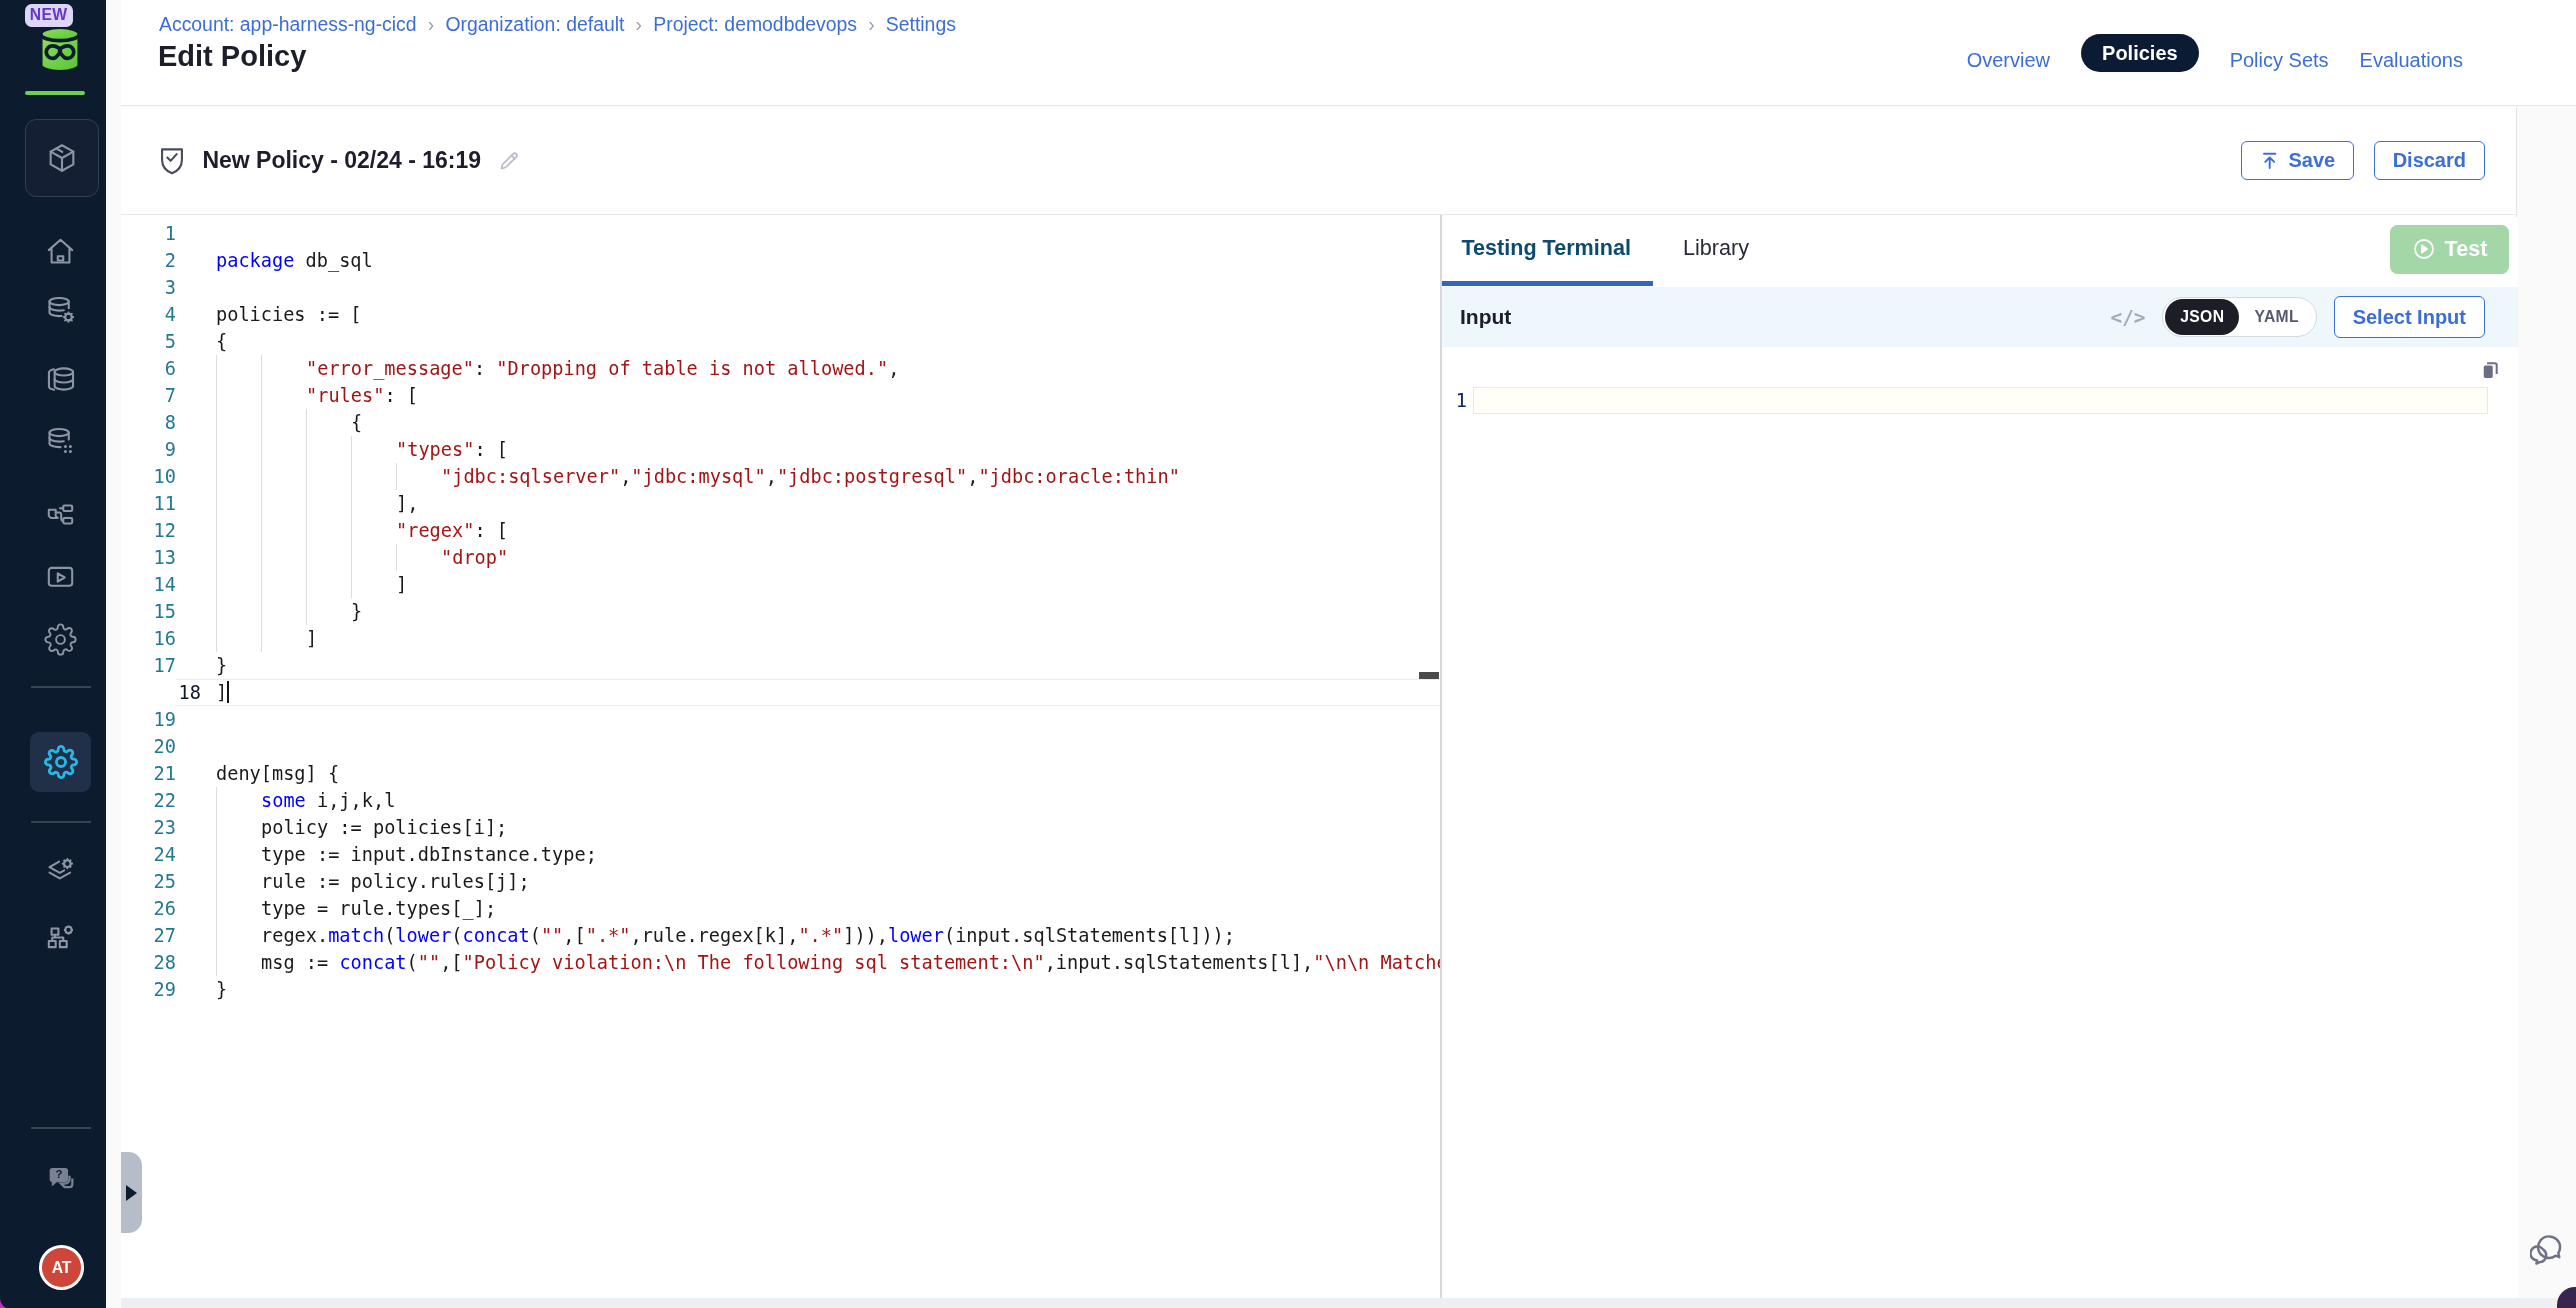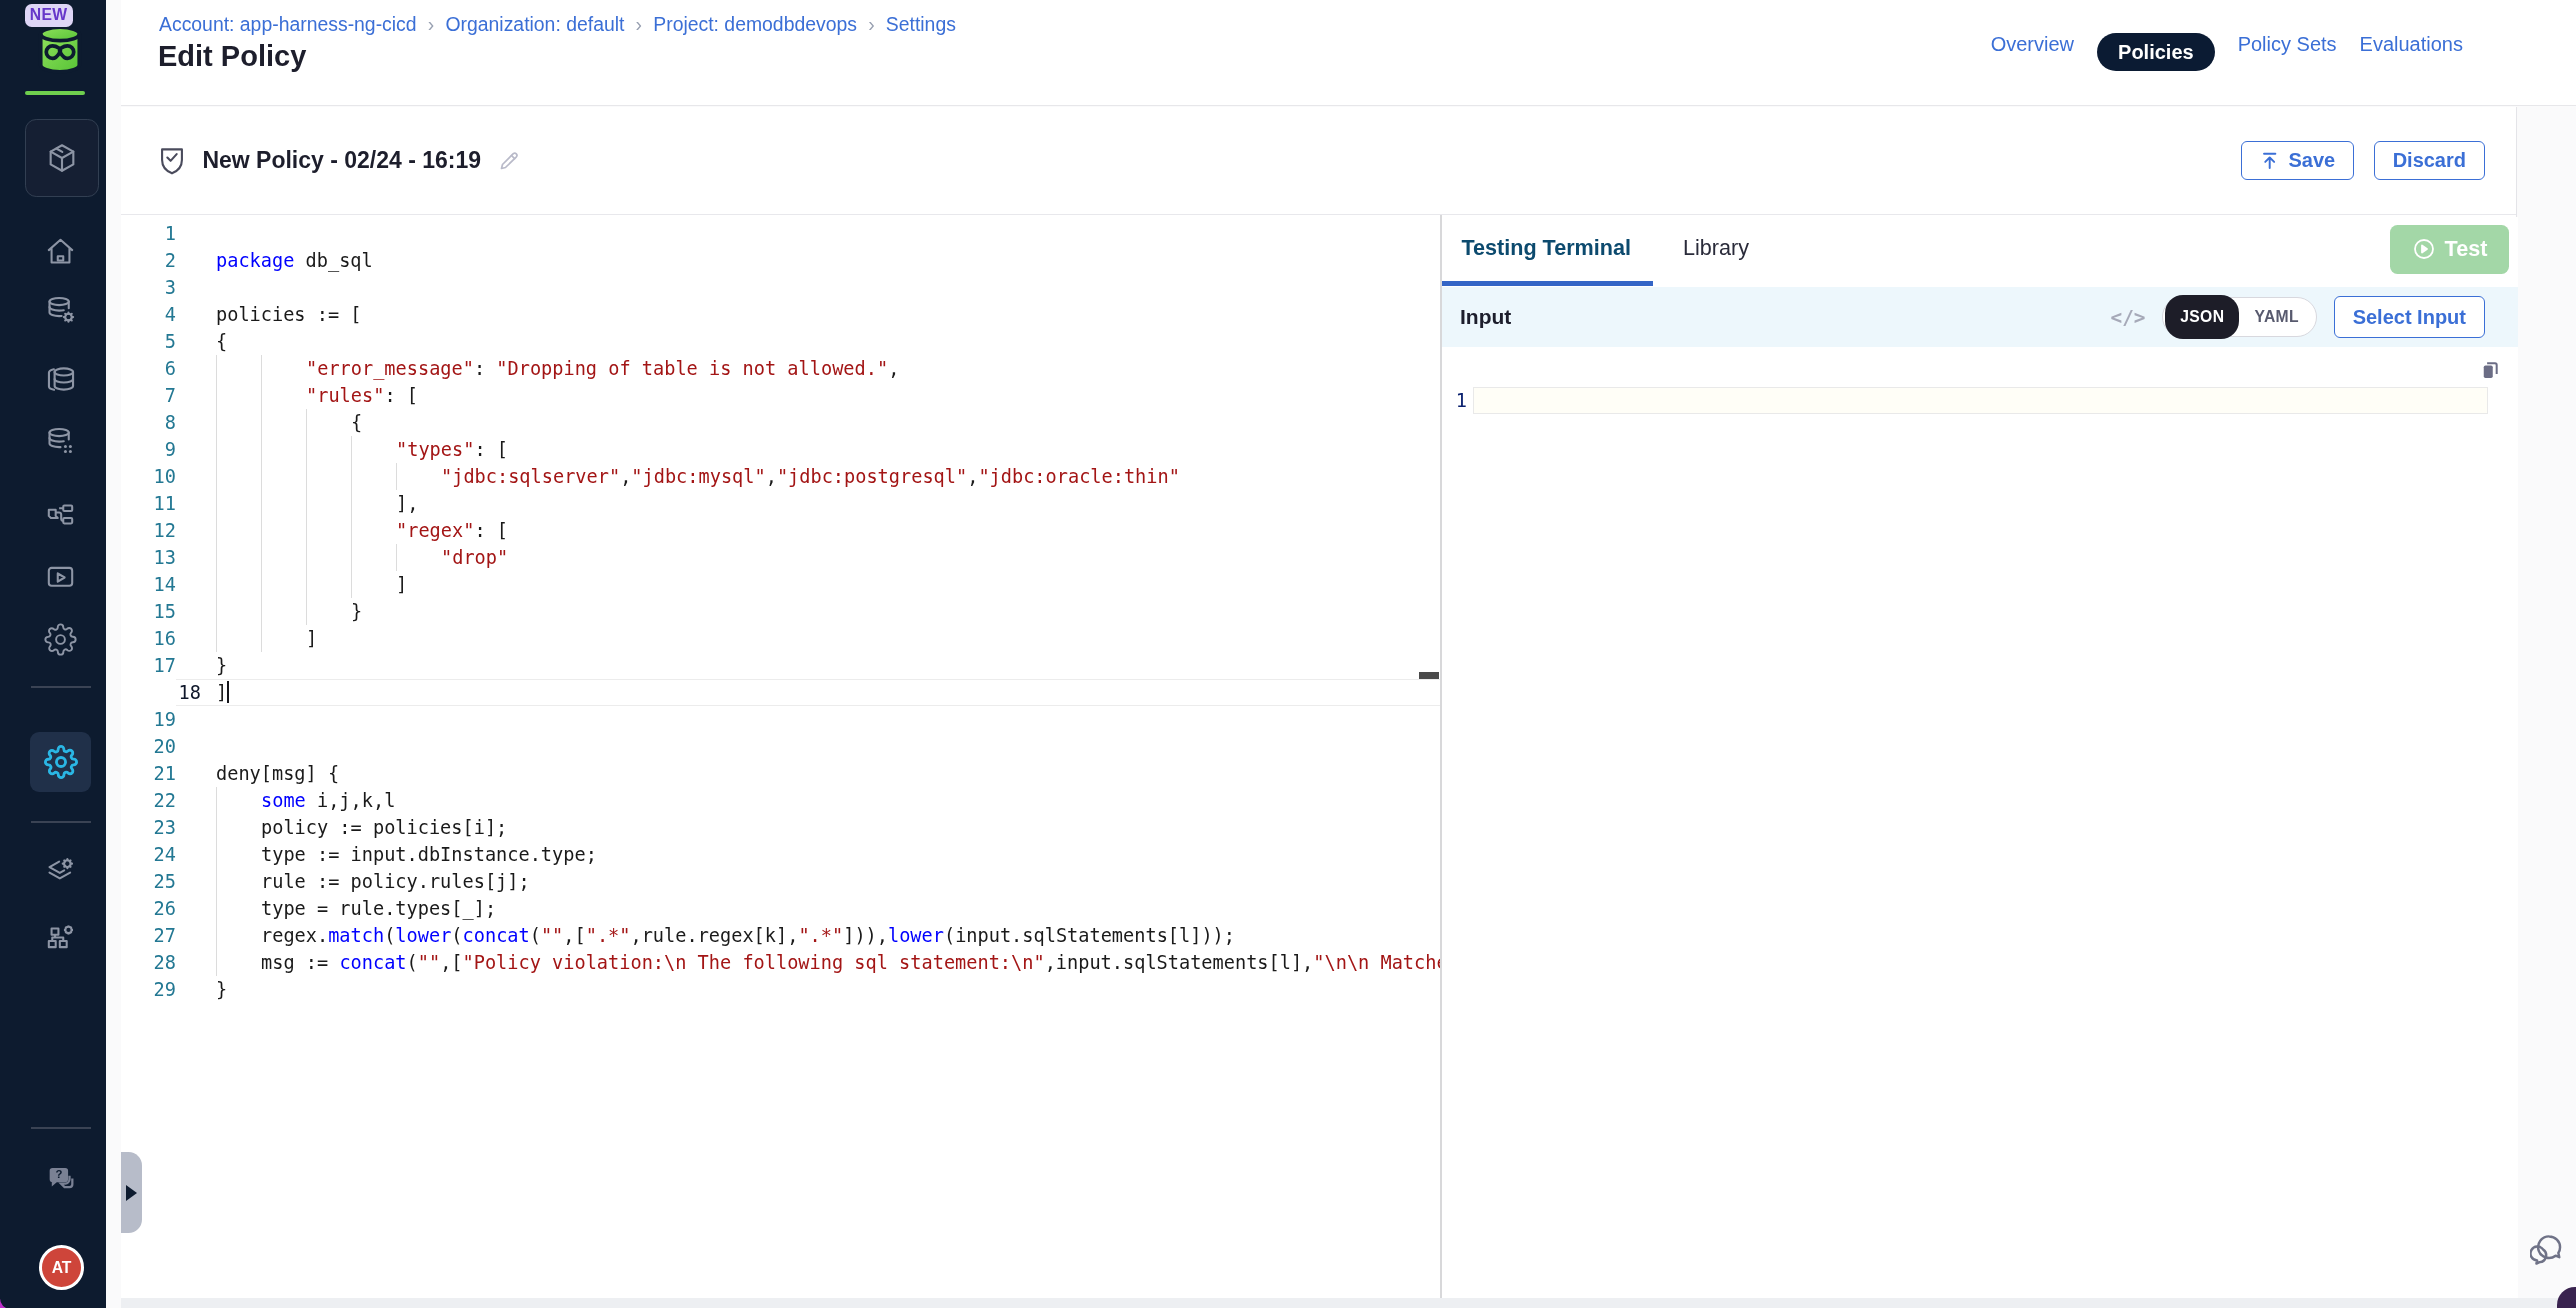--- a/index.html
+++ b/index.html
@@ -25,21 +25,21 @@
   .flap{position:absolute;left:121px;top:1152px;width:21px;height:81px;background:#b7bcc9;border-radius:0 13.4px 13.4px 0;
     display:flex;align-items:center;justify-content:center;z-index:6;}
   .flap .tri{width:0;height:0;border-top:8.2px solid transparent;border-bottom:8.2px solid transparent;border-left:11.2px solid #0d1b2f;}
 
   
   .topband{position:absolute;left:121px;top:0;width:2455px;height:105px;background:#ffffff;border-bottom:1.5px solid #e7e7ea;}
   .breadcrumb{position:absolute;left:38px;top:13.4px;font-size:19.4px;display:flex;gap:11.2px;align-items:center;}
   .bc-link{color:#3b6fd6;}
   .bc-sep{color:#98a0b1;font-size:19.4px;}
   .page-title{position:absolute;left:37px;top:40px;font-size:29px;font-weight:700;color:#1d1e2c;}
-  .module-tabs{position:absolute;right:113px;top:33px;height:39px;display:flex;gap:23px;align-items:flex-start;}
+  .module-tabs{position:absolute;right:113px;top:33px;height:39px;display:flex;gap:31px;align-items:flex-end;}
   .mtab{color:#3b6fd6;font-size:20px;font-weight:500;}
   .mtab.active{background:#0b1b33;color:#ffffff;border-radius:19.4px;padding:7.5px 21px;font-weight:600;}
 
   
   .card{position:absolute;left:121px;top:107px;width:2396px;height:1192px;background:#ffffff;border-right:1.5px solid #e4e4e8;box-sizing:border-box;}
   .bottom-strip{position:absolute;left:121px;top:1298px;width:2455px;height:10.4px;background:#edeff2;}
 
   
   .policy-bar{position:absolute;left:0;top:0;width:100%;height:108px;border-bottom:1.5px solid #e8e8ec;box-sizing:border-box;
     display:flex;align-items:center;justify-content:space-between;padding:0 31px 0 37px;}
@@ -69,21 +69,21 @@
   .rp-tab1{position:absolute;left:19.4px;top:18px;font-size:21.6px;font-weight:700;color:#0c4a6e;}
   .rp-tab2{position:absolute;left:241px;top:18px;font-size:21.6px;font-weight:500;color:#2a2b3a;}
   .rp-underline{position:absolute;left:0;top:64px;width:211px;height:5.2px;background:#3465c6;}
   .test-btn{position:absolute;right:9px;top:7.5px;width:119px;height:49px;background:#a3d7a7;border:none;border-radius:7.5px;
     color:#fff;font-size:21.6px;font-weight:700;display:flex;align-items:center;justify-content:center;gap:9px;font-family:"Liberation Sans",sans-serif;}
   .input-band{position:absolute;left:0;top:70px;width:100%;height:60px;background:#edf7fc;display:flex;align-items:center;}
   .input-label{font-size:21px;font-weight:600;color:#1d1e2c;margin-left:18px;}
   .band-right{position:absolute;right:33px;display:flex;align-items:center;gap:16.4px;}
   .code-glyph{color:#a6a9b8;font-size:19.4px;font-weight:700;font-family:"DejaVu Sans Mono",monospace;}
   .fmt-toggle{display:flex;align-items:center;background:#fff;border:1.5px solid #d8d8de;border-radius:21px;padding:2.2px;height:34px;box-sizing:content-box;}
-  .fmt-seg{font-size:15.7px;font-weight:800;letter-spacing:0.4px;padding:0 15px;height:44px;display:flex;align-items:center;border-radius:18px;color:#585a6e;}
+  .fmt-seg{font-size:15.7px;font-weight:800;letter-spacing:0.4px;padding:0 15px;height:36px;display:flex;align-items:center;border-radius:18px;color:#585a6e;}
   .fmt-seg.active{background:#1d1d28;color:#fff;}
   .select-input-btn{height:42px;border:1.5px solid #3b6fd6;border-radius:6px;background:#fff;color:#3b6fd6;
     font-size:20px;font-weight:600;padding:0 18px;font-family:"Liberation Sans",sans-serif;}
   .in-editor{position:absolute;left:0;top:130px;width:100%;height:953px;background:#fff;}
   .copy-ic{position:absolute;left:1035px;top:9px;}
   .in-ln{position:absolute;left:0;top:40px;width:25px;text-align:right;font-family:"DejaVu Sans Mono",monospace;font-size:18.6px;color:#0b216f;line-height:27px;}
   .in-linebox{position:absolute;left:31px;top:40px;width:1015px;height:27px;background:#fffef7;border:1.5px solid #e9e9e9;box-sizing:border-box;}
 
   
   .br-chat{position:absolute;right:9px;bottom:40px;}

